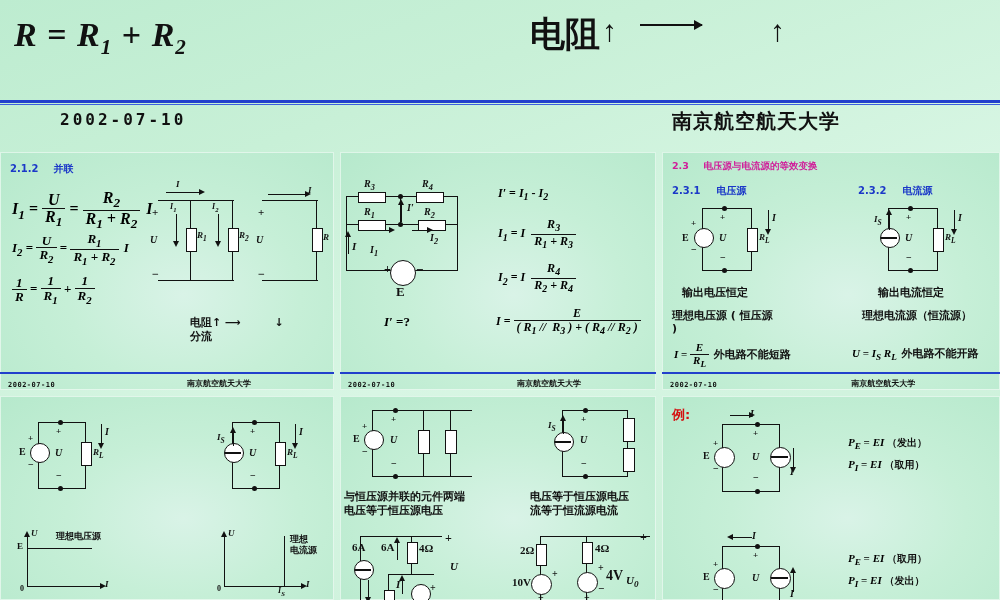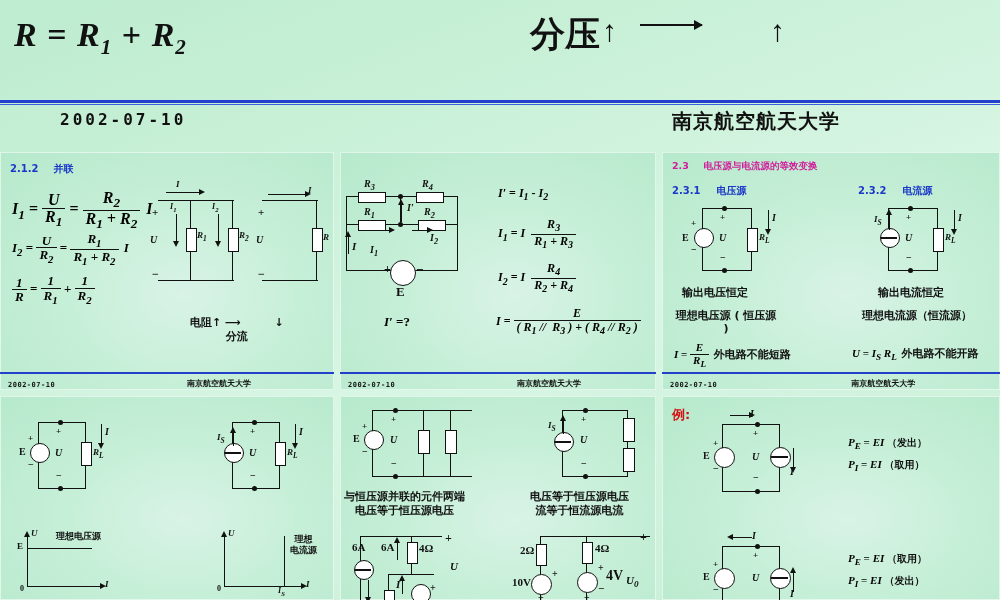--- a/index.html
+++ b/index.html
@@ -56,21 +56,21 @@
   .s4{left:0;top:244px;width:334px;height:204px;}
   .s5{left:340px;top:244px;width:316px;height:204px;}
   .s6{left:662px;top:244px;width:338px;height:204px;}
 
   .sec-blue{color:#1b38c8;font-weight:bold;font-family:"DejaVu Sans",sans-serif;}
   .sec-magenta{color:#d01e9a;font-weight:bold;font-family:"DejaVu Sans",sans-serif;}
   .red{color:#d40f0f;font-weight:bold;font-family:"DejaVu Sans",sans-serif;}
 
   .abs{position:absolute;}
   .mi{font-style:italic;font-family:"Liberation Serif",serif;font-weight:bold;}
-  .cn{font-family:"DejaVu Sans",sans-serif;font-weight:bold;color:#111;text-align:center;}
+  .cn{font-family:"DejaVu Sans",sans-serif;font-weight:bold;color:#111;}
 
   
   .frac{display:inline-block;vertical-align:middle;text-align:center;line-height:1.05;}
   .frac .num{display:block;border-bottom:1.3px solid #111;padding:0 3px;}
   .frac .den{display:block;padding:0 3px;}
 
   
   .wire{position:absolute;background:#111;}
   .wH{height:1.4px;}
   .wV{width:1.4px;}
@@ -96,21 +96,21 @@
 
   <div class="banner">
     <div class="formula">
       <span class="mi">R</span> <span style="font-style:normal">=</span>
       <span class="mi">R</span><sub>1</sub>
       <span style="font-style:normal">+</span>
       <span class="mi">R</span><sub>2</sub>
     </div>
 
     <div class="cn-title">
-      <div>分压</div>
+      <div>电阻</div>
     </div>
     <div class="arrow-up1">↑</div>
     <div class="arrow-right1"></div>
     <div class="arrow-up2">↑</div>
 
     <div class="rule r1"></div>
     <div class="rule r2"></div>
 
     <div class="dateline">2002-07-10</div>
     <div class="school">南京航空航天大学</div>

